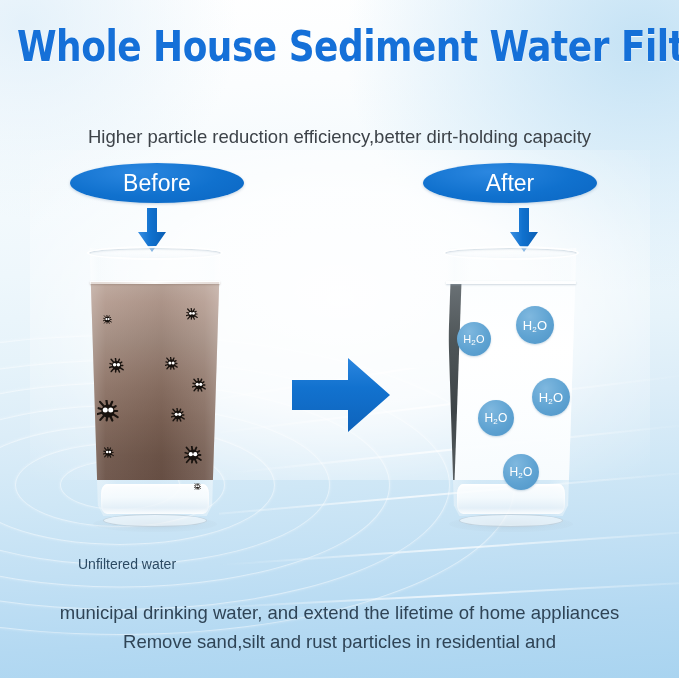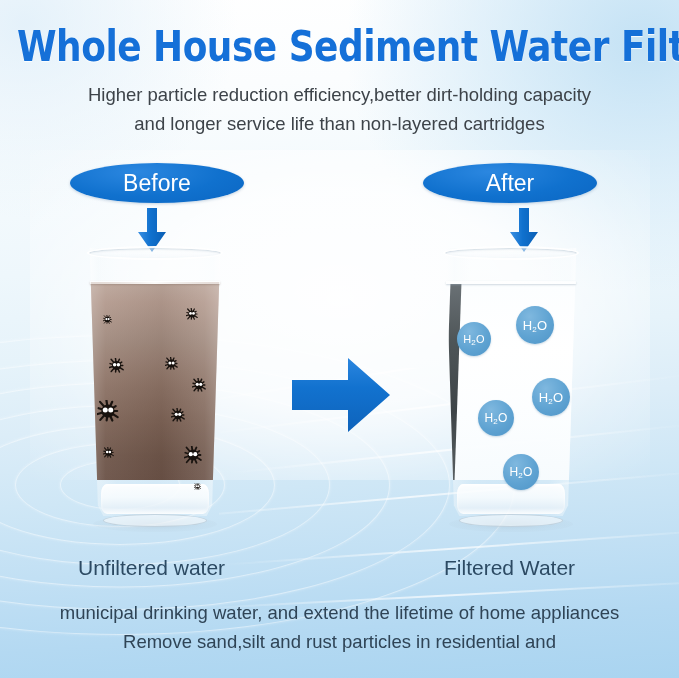--- a/index.html
+++ b/index.html
@@ -102,21 +102,21 @@
     white-space:nowrap;
     text-shadow:0 1px 1px rgba(255,255,255,.9);
   }
   .subtitle {
     position:absolute; top:80px; left:0; width:100%;
     text-align:center;
     font-size:18.5px;
     line-height:29px;
     color:#3d4349;
   }
-  .subtitle div { white-space:nowrap; }
+  .subtitle div { white-space:nowrap;margin-top:42px; }
 
   
   .badge {
     position:absolute;
     width:174px; height:40px;
     border-radius:50%;
     background:radial-gradient(ellipse at 38% 22%, #2b87e0 0%, #1071ce 55%, #0b66c2 100%);
     color:#ffffff;
     font-size:23px;
     display:flex; align-items:center; justify-content:center;
@@ -235,21 +235,21 @@
     display:flex; align-items:center; justify-content:center;
     font-size:11px;
     letter-spacing:.2px;
     box-shadow:0 1px 2px rgba(60,110,150,.25);
   }
   .h2o sub { font-size:8px; vertical-align:baseline; position:relative; top:2px; }
 
   
   .caption {
     position:absolute;
-    font-size:21px;
+    font-size:14px;
     color:#2c4a63;
     white-space:nowrap;
   }
   #caption-left  { left:78px;  top:556px; }
   #caption-right { left:444px; top:556px; }
 
   
   .footer {
     position:absolute; left:0; top:598px; width:100%;
     text-align:center;
@@ -283,21 +283,20 @@
     <i class="s4"></i>
       <i class="s5"></i>
       <i class="s6"></i>
   </div>
   <div class="bg-whitecore"></div>
 
   <div class="title">Whole House Sediment Water Filter</div>
 
   <div class="subtitle">
     <div>Higher particle reduction efficiency,better dirt-holding capacity</div>
-    <div>and longer service life than non-layered cartridges</div>
   </div>
 
   <div class="badge" id="badge-before">
     <span>Before</span>
   </div>
   <div class="badge" id="badge-after">
     <span>After</span>
   </div>
 
   <div class="down-arrow" id="arrow-before">
@@ -527,20 +526,19 @@
         <div class="h2o" style="left: 35px; top: 152px; width: 36px; height: 36px; font-size: 12px;">
           <span>H<sub>2</sub>O</span>
         </div>
         <div class="h2o" style="left: 60px; top: 206px; width: 36px; height: 36px; font-size: 12px;">
           <span>H<sub>2</sub>O</span>
         </div>
       </div>
   </div>
 
   <div class="caption" id="caption-left">Unfiltered water</div>
-  <div class="caption" id="caption-right">Filtered  Water</div>
 
   <div class="footer">
     <div>municipal drinking water, and extend the lifetime of home appliances</div>
     <div>Remove sand,silt and rust particles in residential and</div>
   </div>
 
 </div>
 
 </body></html>

